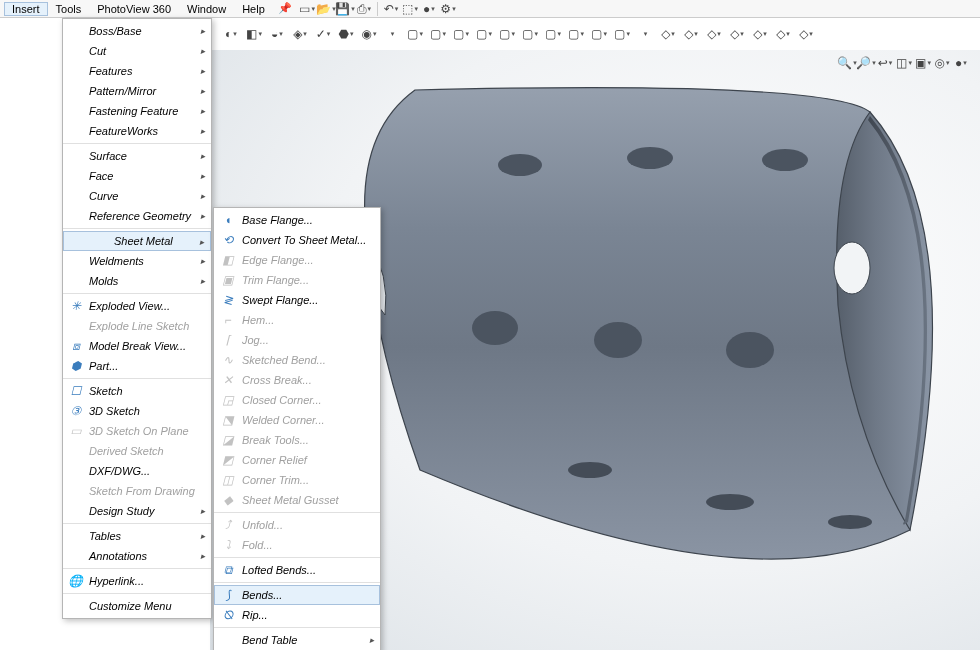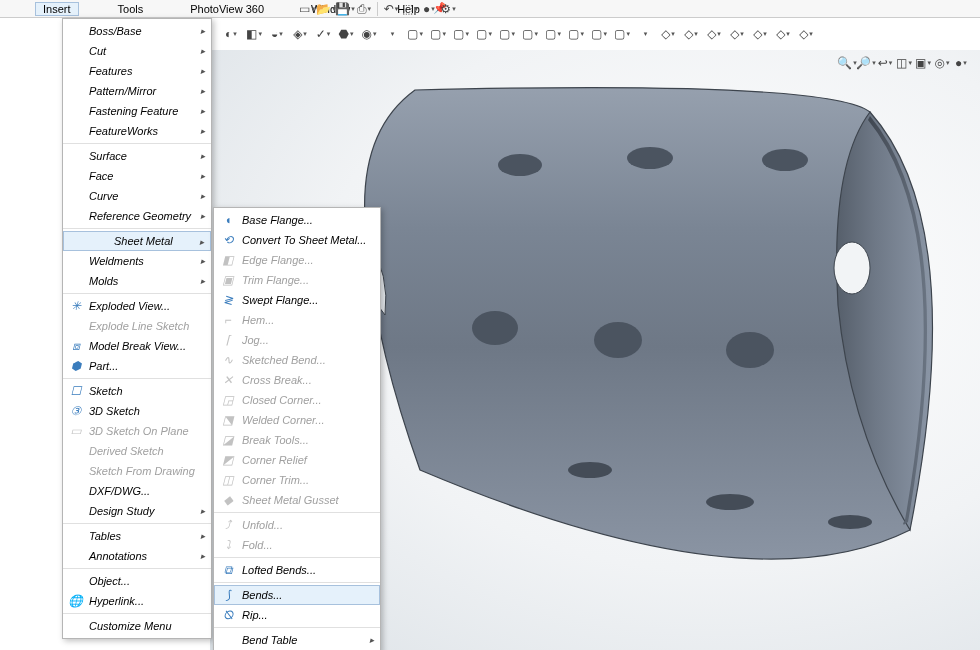--- a/index.html
+++ b/index.html
@@ -18,21 +18,20 @@
     display: flex;
     align-items: center;
     padding: 0 4px;
     border-bottom: 1px solid #ccc;
     gap: 0;
     background: #f7f7f7;
   }
   .menubar .mitem {
     padding: 1px 8px;
     cursor: default;
-    margin-left: 31px;
   }
   .menubar .mitem.active {
     border: 1px solid #a7c1dd;
     background: #e5f1fb;
     padding: 0 7px;
   }
   .pin {
     color: #3b7dbd;
     margin-left: 6px;
   }
@@ -430,49 +429,45 @@
       <span>3D Sketch</span>
     </div>
     <div class="ditem dis">
       <span class="ic">▭</span>
       <span>3D Sketch On Plane</span>
     </div>
     <div class="ditem dis noicon">
       <span class="ic"></span>
       <span>Derived Sketch</span>
     </div>
+    <div class="ditem noicon">
+      <span class="ic"></span>
+      <span>DXF/DWG...</span>
+    </div>
     <div class="ditem dis noicon">
       <span class="ic"></span>
       <span>Sketch From Drawing</span>
     </div>
     <div class="ditem noicon">
       <span class="ic"></span>
-      <span>DXF/DWG...</span>
-    </div>
-    <div class="ditem noicon">
-      <span class="ic"></span>
       <span>Design Study</span>
       <span class="arrow">▸</span>
     </div>
     <div class="dsep"></div>
     <div class="ditem noicon">
       <span class="ic"></span>
       <span>Tables</span>
       <span class="arrow">▸</span>
     </div>
     <div class="ditem noicon">
       <span class="ic"></span>
       <span>Annotations</span>
       <span class="arrow">▸</span>
     </div>
     <div class="dsep"></div>
-    <div class="ditem noicon">
-      <span class="ic"></span>
-      <span>Object...</span>
-    </div>
     <div class="ditem">
       <span class="ic">🌐</span>
       <span>Hyperlink...</span>
     </div>
     <div class="dsep"></div>
     <div class="ditem noicon">
       <span class="ic"></span>
       <span>Customize Menu</span>
     </div>
   </div>

